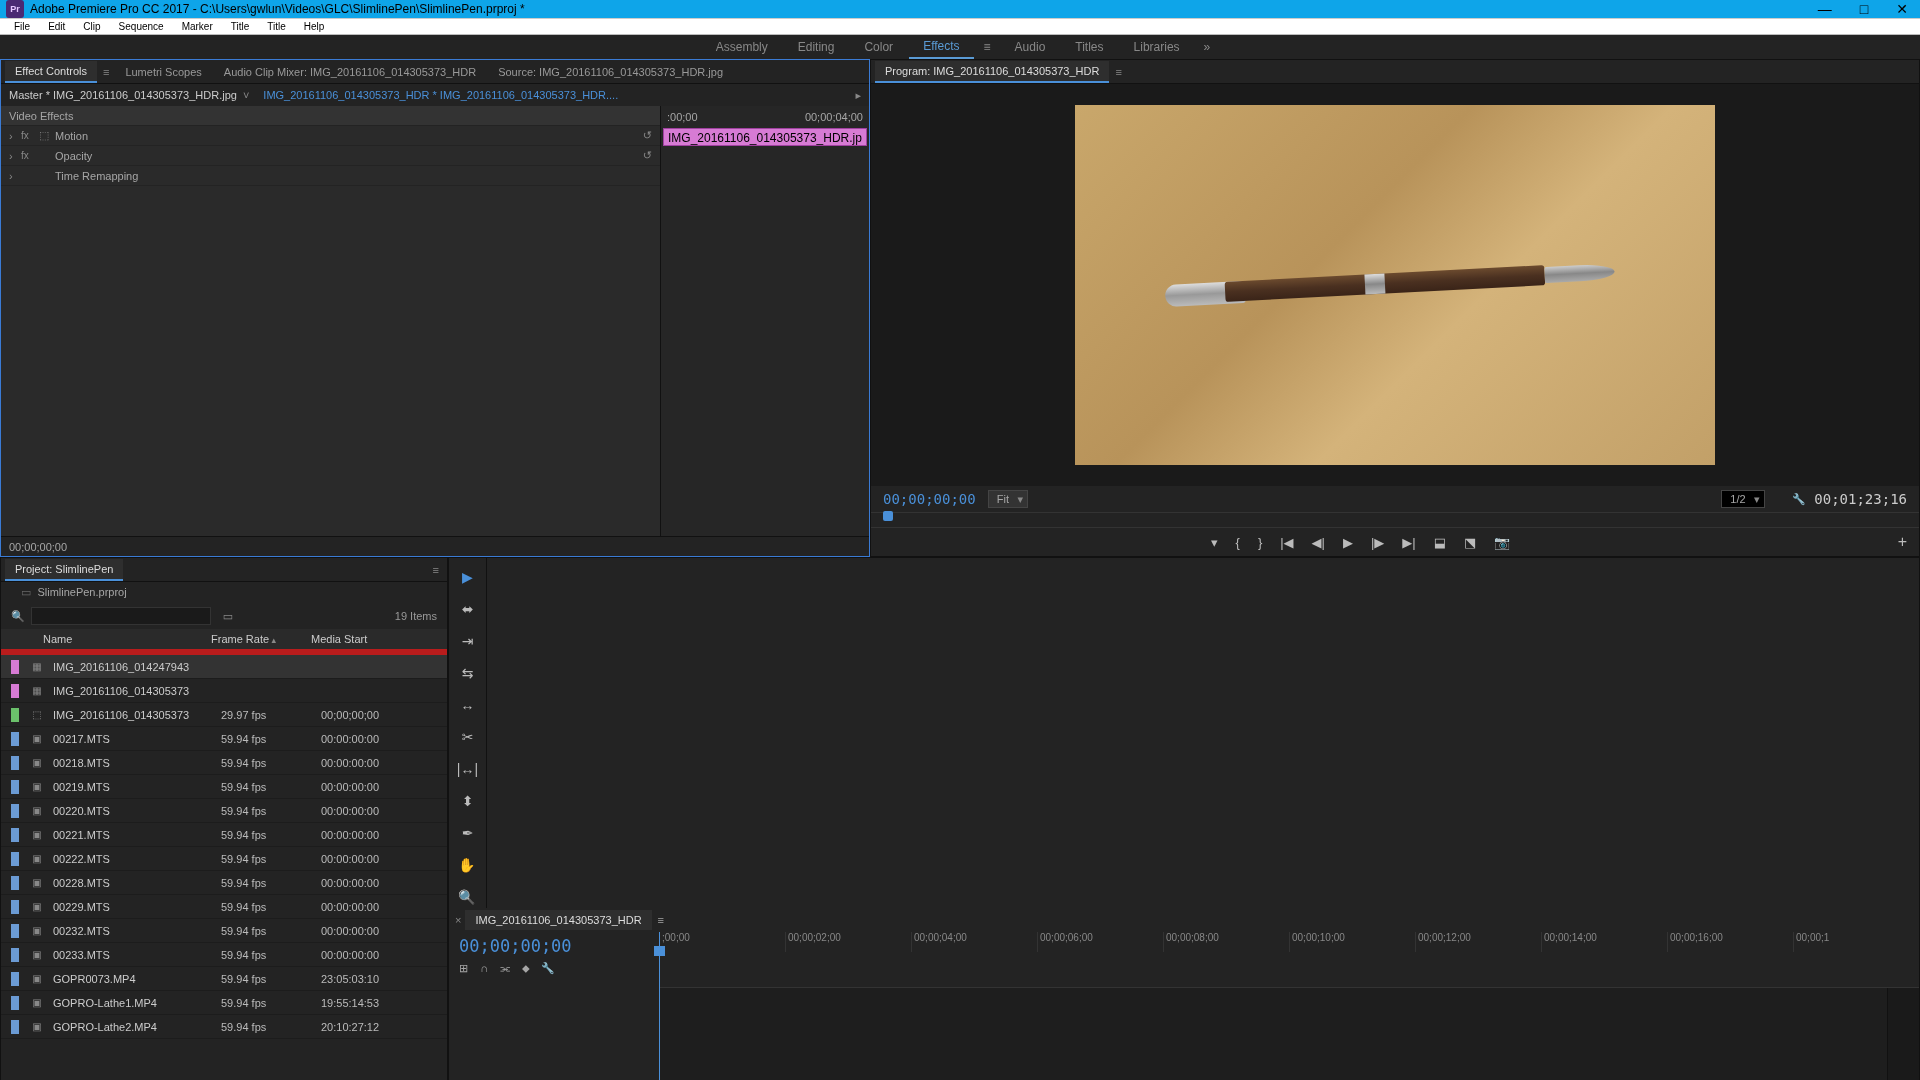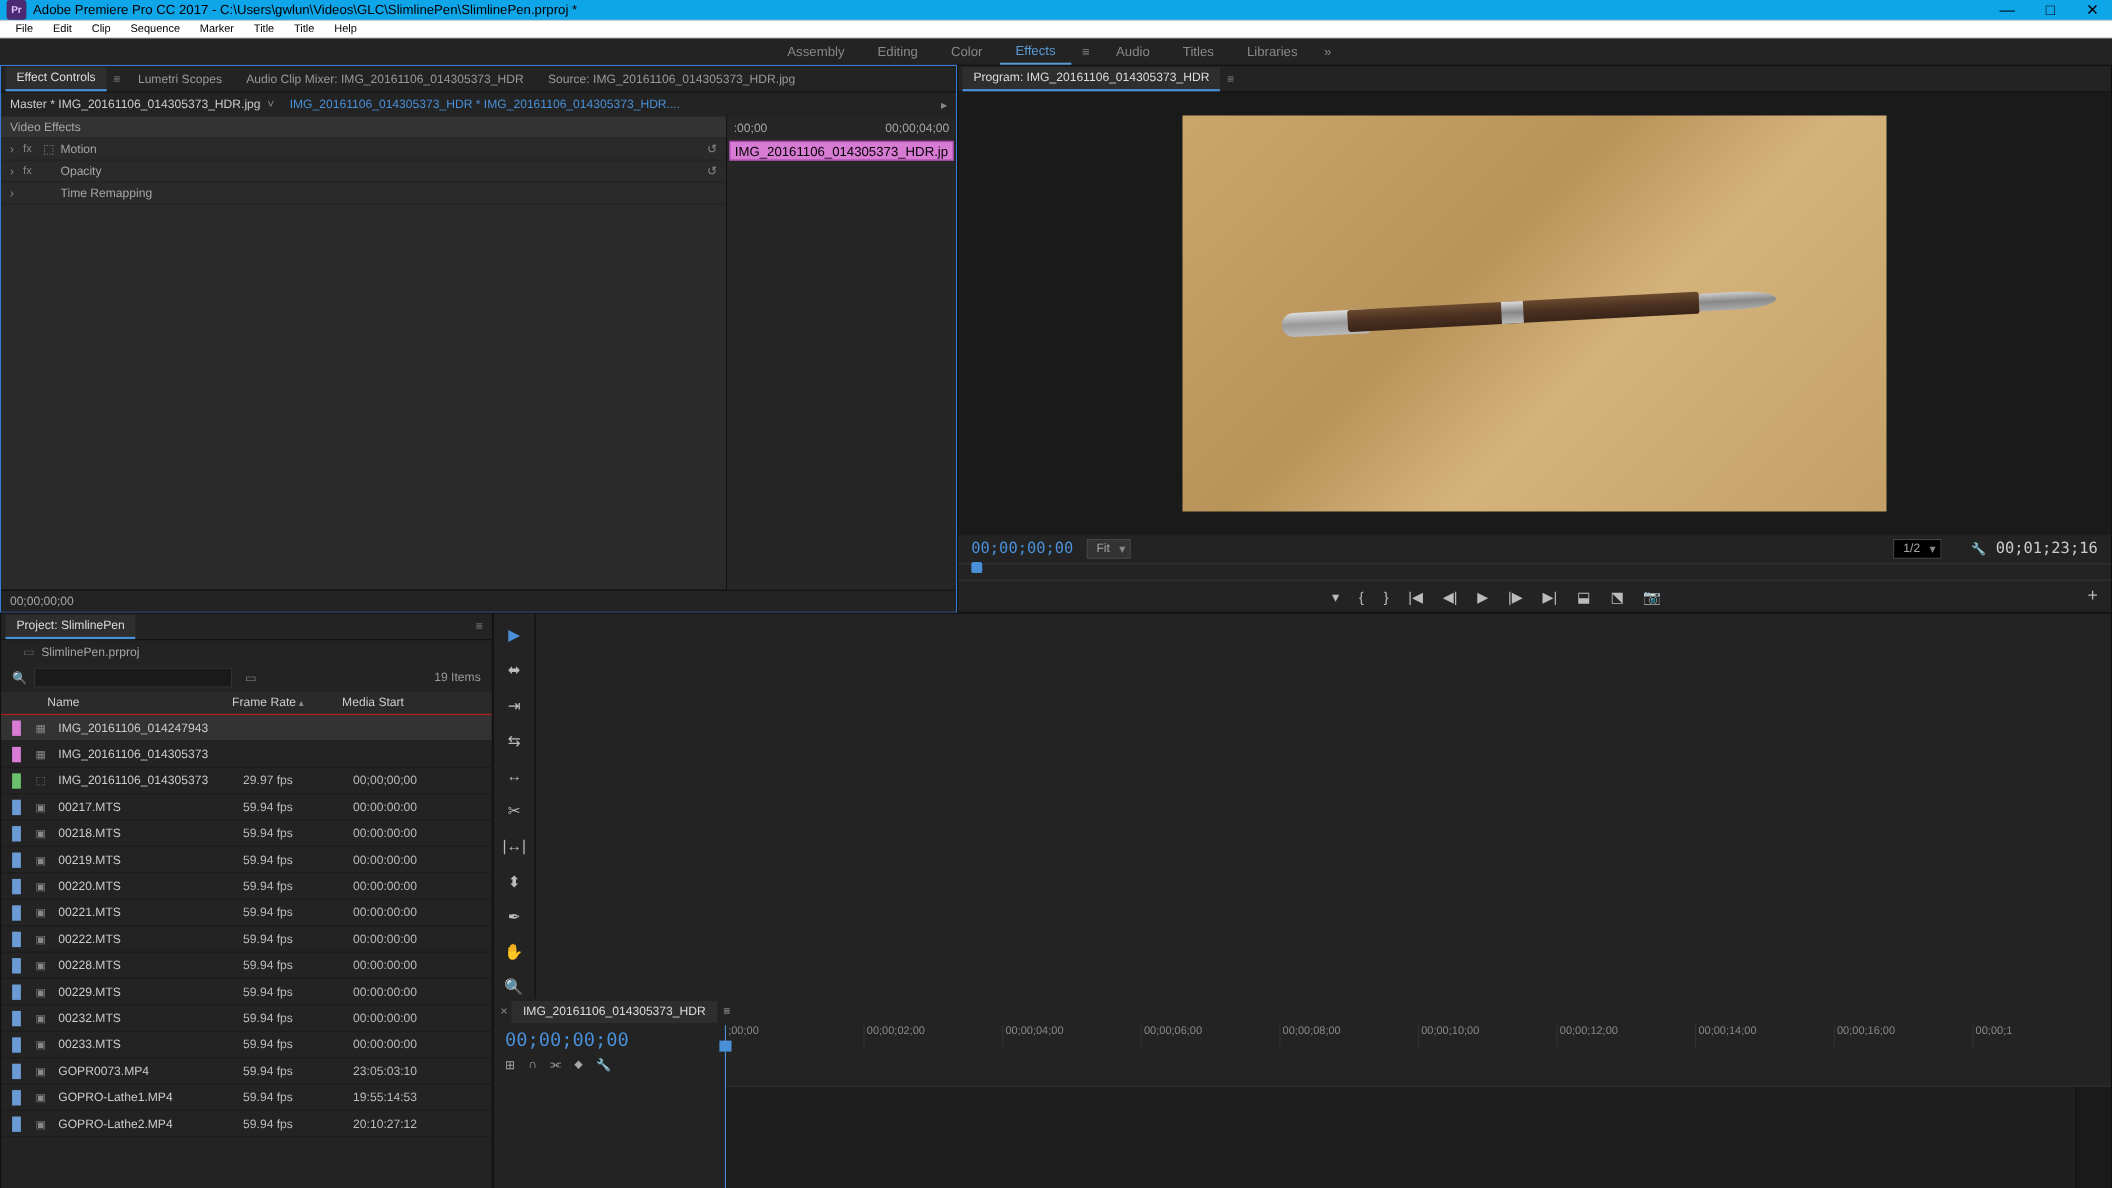--- a/index.html
+++ b/index.html
@@ -60,21 +60,21 @@
 .prog-buttons .pbtn { color: #bbb; cursor: pointer; font-size: 13px; }
 .prog-buttons .add-btn { margin-left: auto; color: #bbb; font-size: 16px; }
 .bottom-row { flex: 1; display: flex; }
 .project-panel { width: 448px; }
 .project-sub { padding: 4px 20px; color: #999; font-size: 11px; }
 .project-search-row { display: flex; align-items: center; padding: 4px 10px; gap: 6px; }
 .project-search-row .search-icon { color: #888; }
 .project-search-row input { flex: 0 0 180px; background: #1a1a1a; border: 1px solid #333; color: #ccc; padding: 2px 4px; }
 .project-search-row .bin-icon { color: #888; margin-left: 6px; }
 .project-search-row .item-count { margin-left: auto; color: #999; }
-.project-columns { display: flex; padding: 4px 10px; border-bottom: 1px solid #b91c1c; background: #2a2a2a; }
+.project-columns { display: flex; padding: 4px 10px; border-bottom: 6px solid #b91c1c; background: #2a2a2a; }
 .project-columns .col { color: #ccc; }
 .col-name { flex: 0 0 200px; padding-left: 32px; }
 .col-rate { flex: 0 0 100px; }
 .col-start { flex: 0 0 100px; }
 .project-list { flex: 1; overflow-y: auto; }
 .project-row { display: flex; align-items: center; height: 24px; padding: 0 10px; border-bottom: 1px solid #1c1c1c; }
 .project-row.sel { background: #333; }
 .project-row .swatch { width: 8px; height: 14px; margin-right: 8px; }
 .project-row .swatch.pink { background: #d77bd4; }
 .project-row .swatch.green { background: #6bc16b; }

